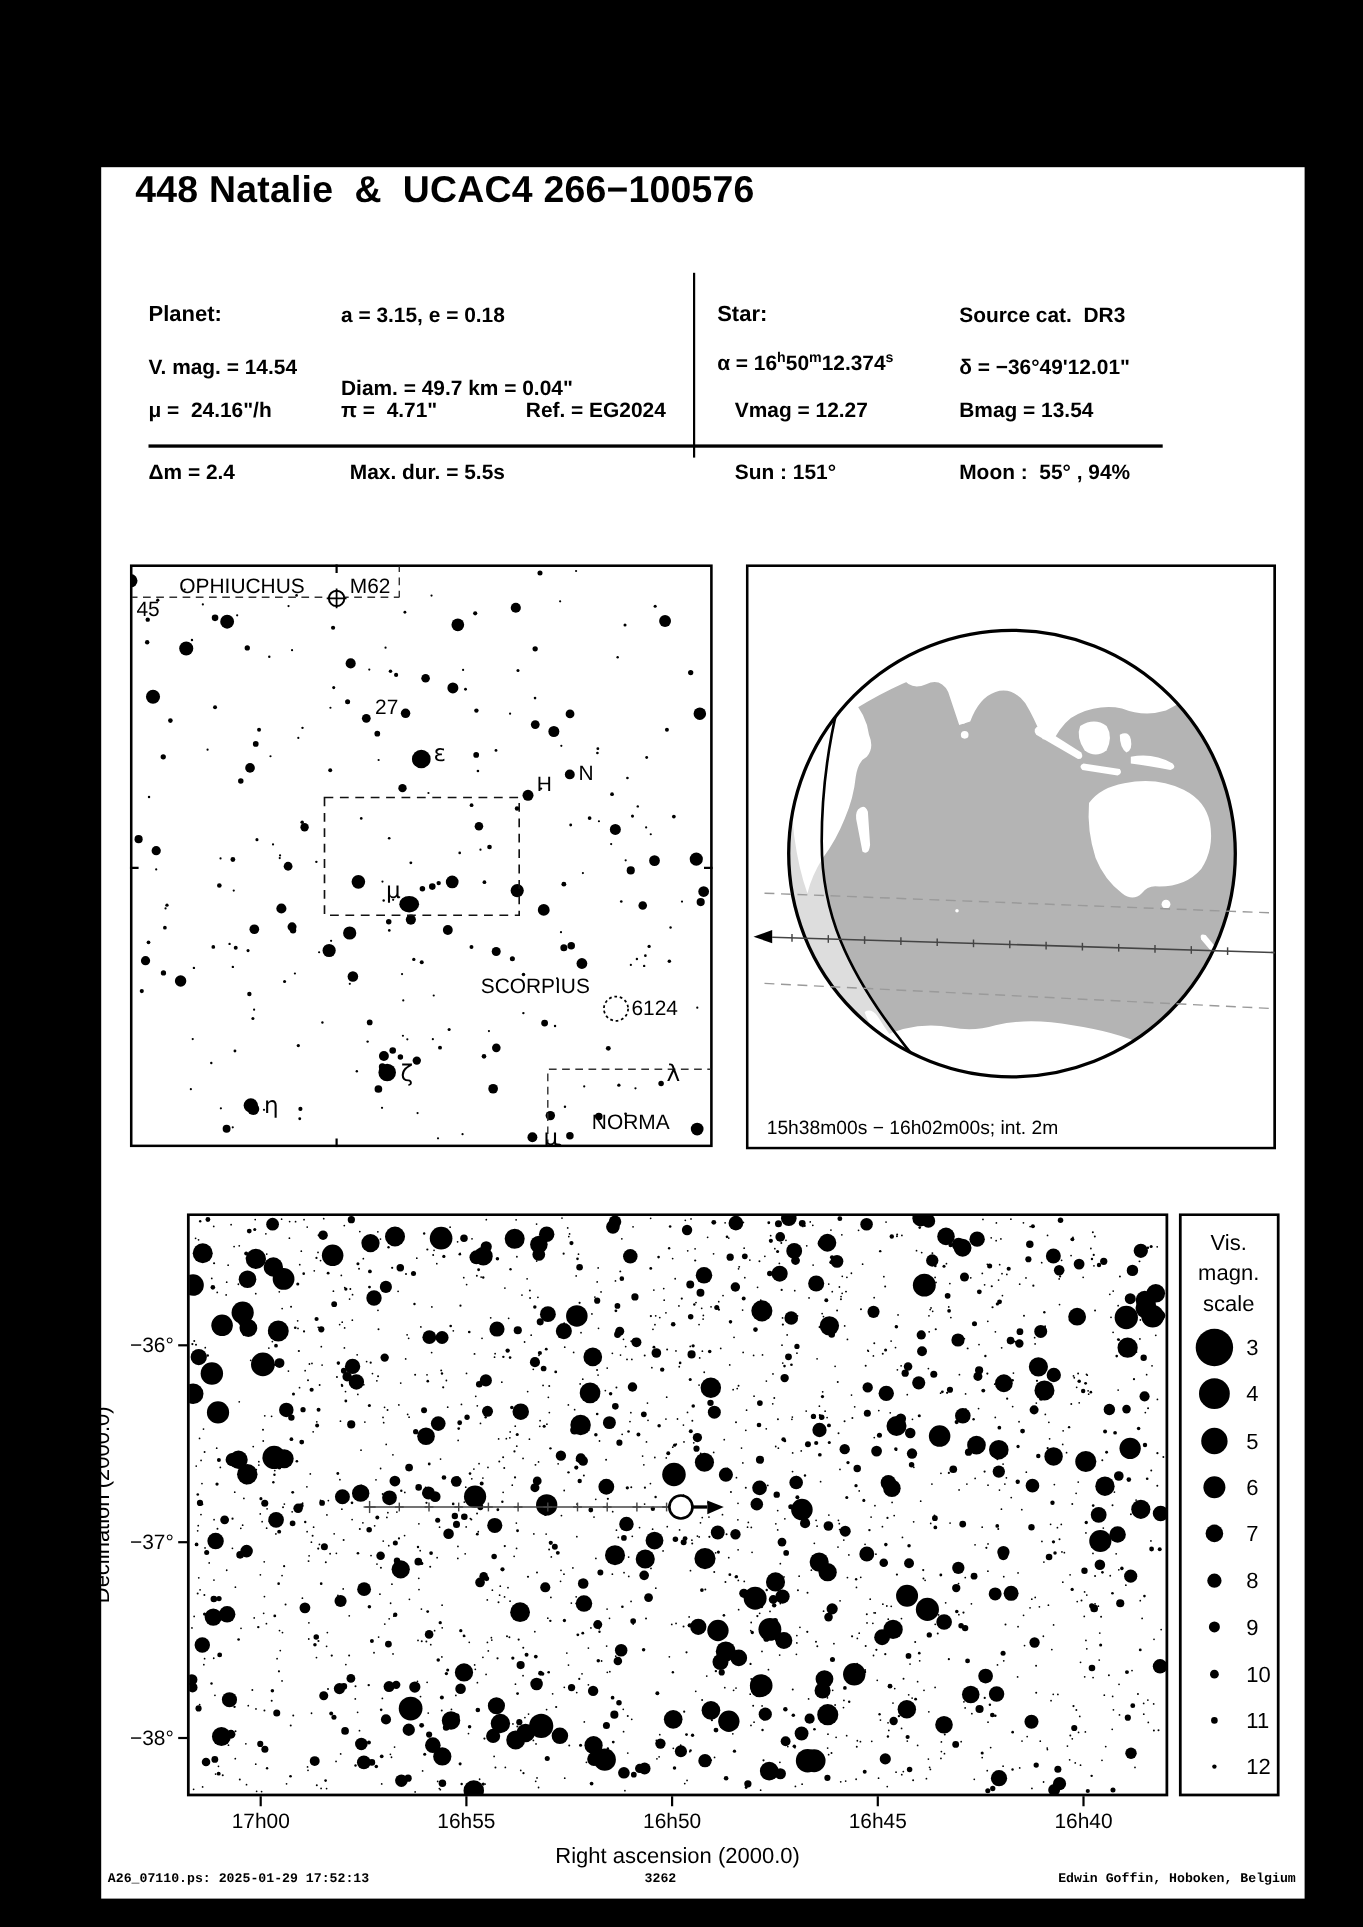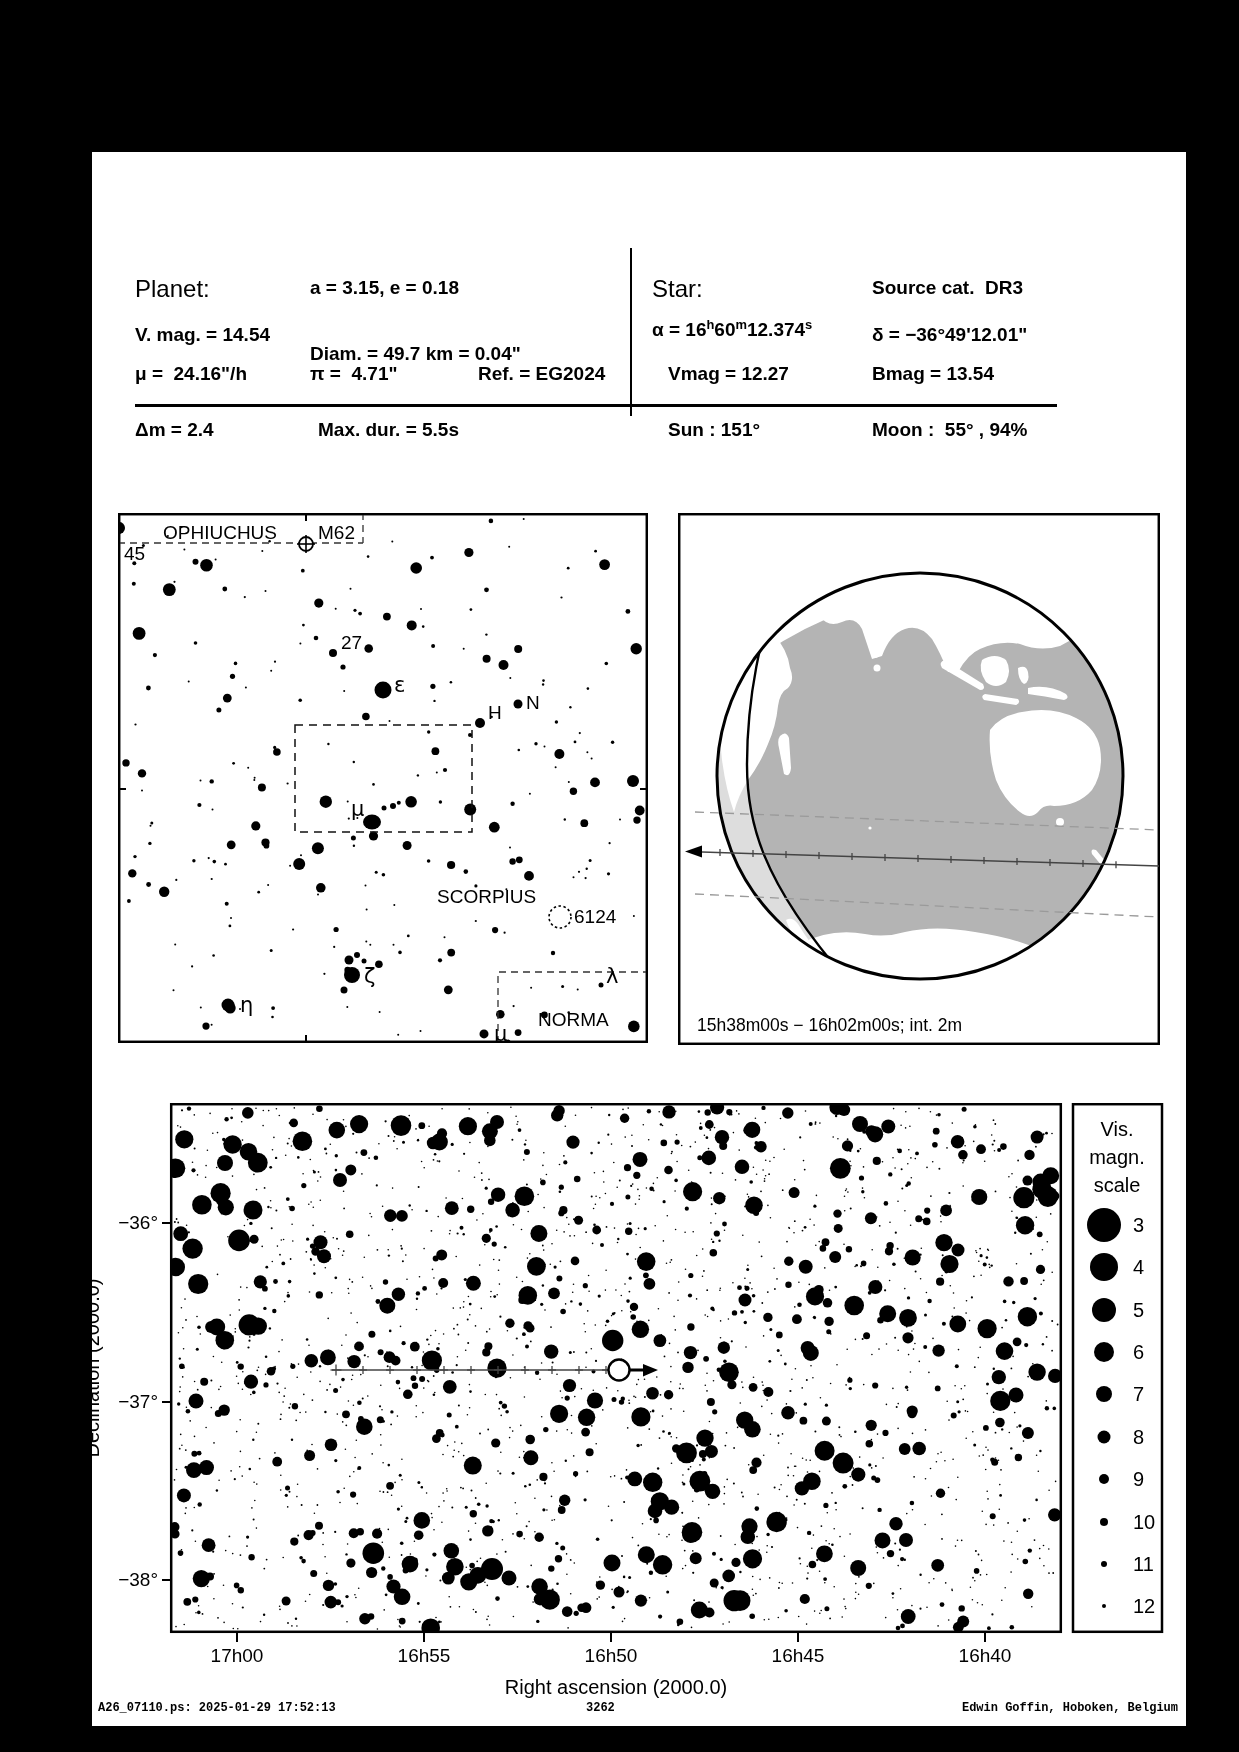--- a/index.html
+++ b/index.html
@@ -3,55 +3,56 @@
 <meta charset="utf-8">
 <style>
   html,body{margin:0;padding:0;background:#000;}
   .canvas{position:relative;width:1239px;height:1752px;background:#000;overflow:hidden;
           font-family:"Liberation Sans",sans-serif;color:#000;}
   .page{position:absolute;left:92px;top:152px;width:1094px;height:1574px;background:#ffffff;}
   .abs{position:absolute;white-space:pre;line-height:1.05;}
   .title{font-size:34px;font-weight:bold;letter-spacing:0.2px;}
   .dateline{font-size:27px;}
   .cell{font-size:19px;font-weight:bold;}
-  .cellb{font-size:24px;font-weight:normal;}
+  .cellb{font-size:20px;font-weight:bold;}
   sup.u{font-size:0.68em;vertical-align:0.55em;}
   .vdiv{position:absolute;width:2px;background:#000;}
   .hrule{position:absolute;height:3px;background:#000;}
   .panel{position:absolute;}
   .frame{fill:none;stroke:#000;stroke-width:2.5px;}
   .footer{font-size:12px;font-family:"Liberation Mono","DejaVu Sans Mono",monospace;font-weight:bold;}
   svg text{fill:#000;font-family:"Liberation Sans","DejaVu Sans",sans-serif;}
   .konst{font-size:19px;}
   .objlbl{font-size:19px;}
   .greek{font-size:21px;font-family:"DejaVu Sans",sans-serif;}
   .tick{stroke:#000;stroke-width:2px;}
   .dash{fill:none;stroke:#333;stroke-width:1.3px;stroke-dasharray:7 5;}
   .star{fill:#000;}
 </style>
 </head>
 <body>
 
 <div class="canvas">
   <div class="page"></div>
 
+  <div class="abs title" style="left:123px;top:156px;">448 Natalie  &amp;  UCAC4 266−100576</div>
 
   <div class="abs cellb" style="left:135px;top:276px;">Planet:</div>
   <div class="abs cell" style="left:310px;top:278px;">a = 3.15, e = 0.18</div>
   <div class="abs cell" style="left:135px;top:325px;">V. mag. = 14.54</div>
   <div class="abs cell" style="left:310px;top:344px;">Diam. = 49.7 km = 0.04"</div>
   <div class="abs cell" style="left:135px;top:364px;">μ =  24.16"/h</div>
   <div class="abs cell" style="left:310px;top:364px;">π =  4.71"</div>
   <div class="abs cell" style="left:478px;top:364px;">Ref. = EG2024</div>
 
   <div class="vdiv" style="left:630px;top:248px;height:168px;"></div>
 
   <div class="abs cellb" style="left:652px;top:276px;">Star:</div>
   <div class="abs cell" style="left:872px;top:278px;">Source cat.  DR3</div>
-  <div class="abs cell" style="left:652px;top:318px;"><span>α = 16</span><sup class="u">h</sup><span>60</span><sup class="u">m</sup><span>12.374</span><sup class="u">s</sup></div>
+  <div class="abs cell" style="left:652px;top:318px;"><span>α = 16</span><sup class="u">h</sup><span>50</span><sup class="u">m</sup><span>12.374</span><sup class="u">s</sup></div>
   <div class="abs cell" style="left:872px;top:325px;">δ = −36°49'12.01"</div>
   <div class="abs cell" style="left:652px;top:364px;margin-left:16px;">Vmag = 12.27</div>
   <div class="abs cell" style="left:872px;top:364px;">Bmag = 13.54</div>
 
   <div class="hrule" style="left:135px;top:404px;width:922px;"></div>
 
   <div class="abs cell" style="left:135px;top:420px;">Δm = 2.4</div>
   <div class="abs cell" style="left:318px;top:420px;">Max. dur. = 5.5s</div>
   <div class="abs cell" style="left:652px;top:420px;margin-left:16px;">Sun : 151°</div>
   <div class="abs cell" style="left:872px;top:420px;">Moon :  55° , 94%</div>

